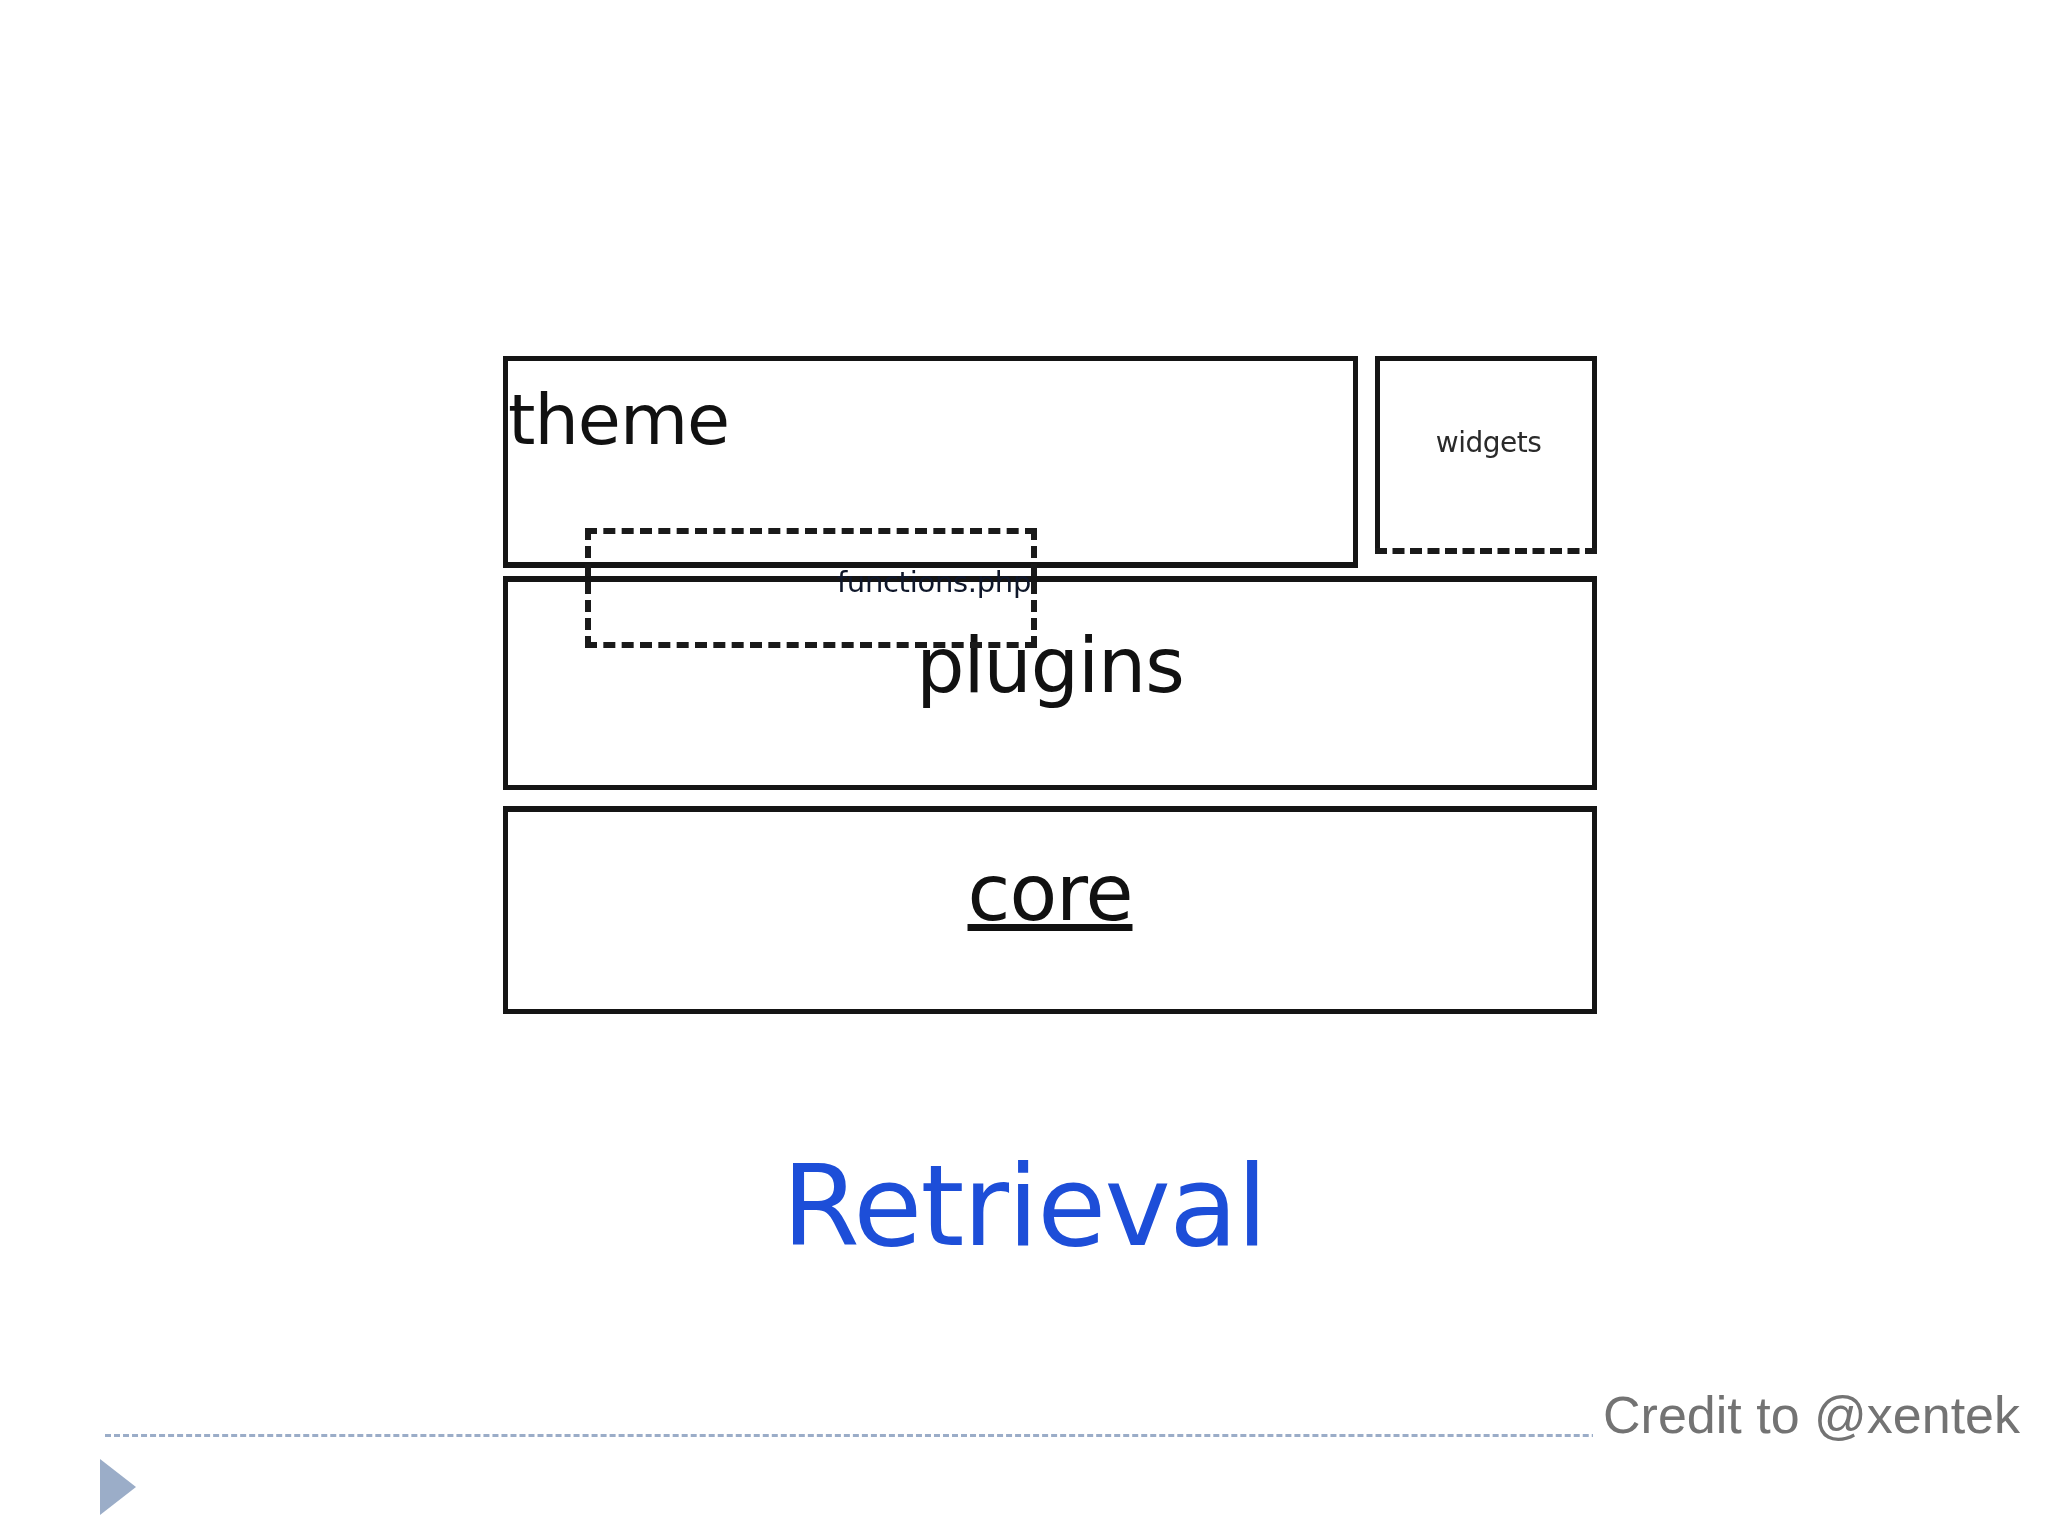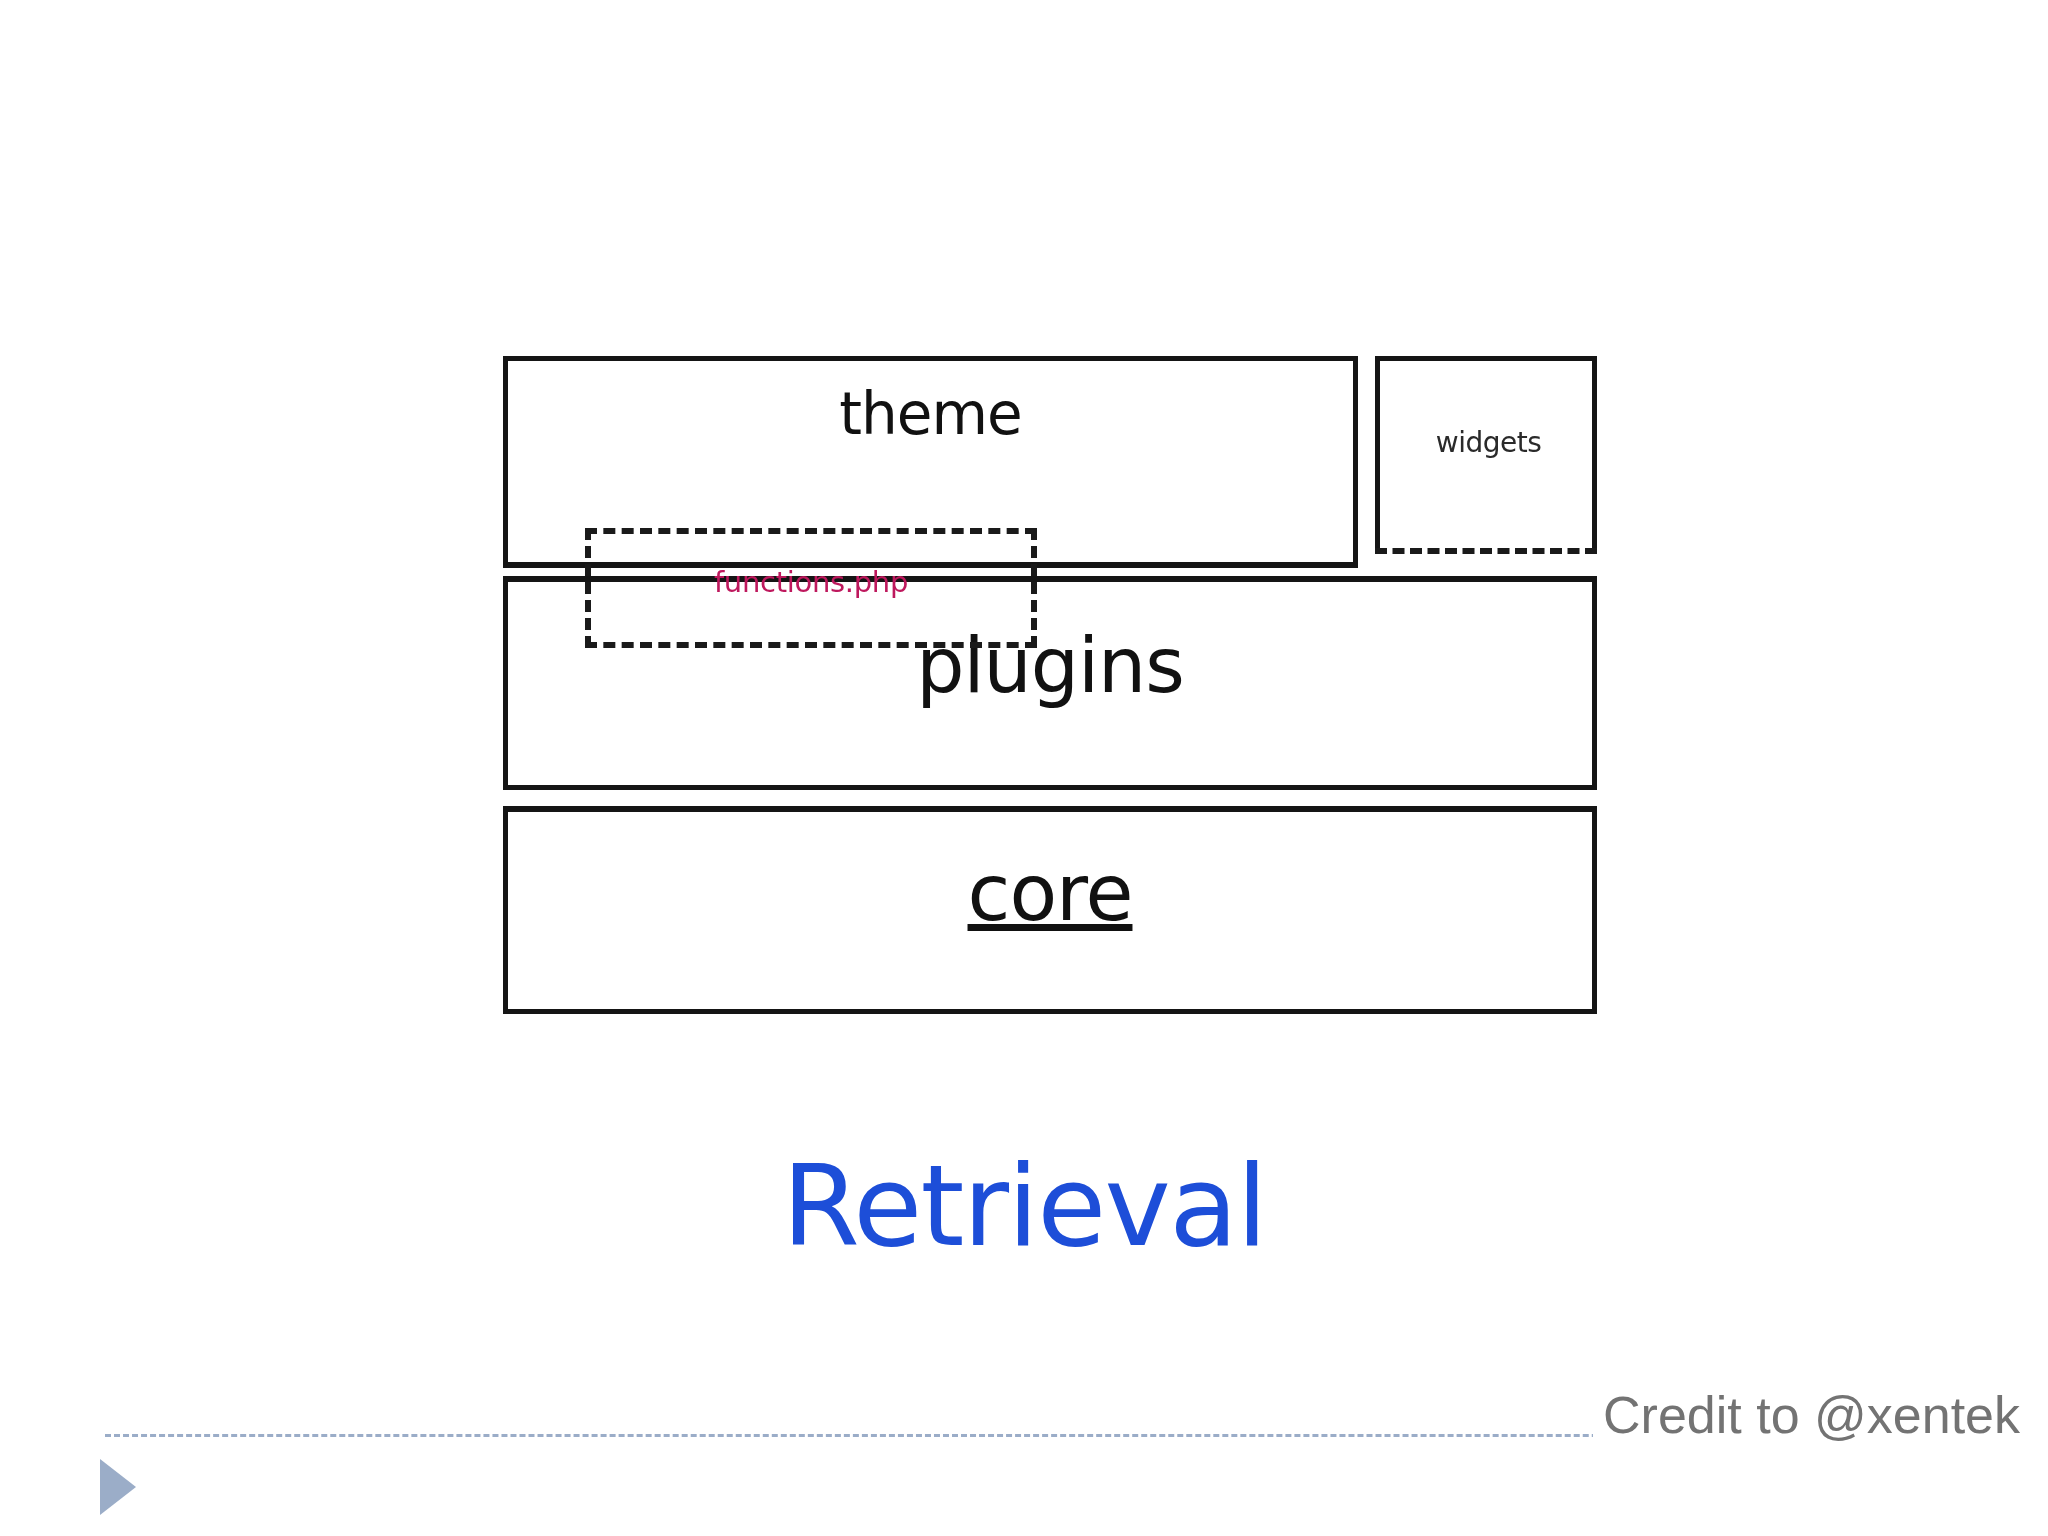--- a/index.html
+++ b/index.html
@@ -46,22 +46,22 @@
     height: 212px;
     border: 5px solid #151515;
     border-bottom-width: 6px;
     z-index: 3;
   }
   #theme-label {
     position: absolute;
     left: 0;
     right: 0;
     top: 24px;
-    text-align: center;
-    font-size: 58px;
+    text-align: left;
+    font-size: 70px;
     line-height: 1;
     color: #111111;
     font-family: "DejaVu Sans", sans-serif;
     font-weight: 400;
     letter-spacing: -1px;
   }
 
   
   #widgets-box {
     left: 880px;
@@ -126,24 +126,24 @@
     height: 120px;
     border: 6px dashed #1a1a1a;
     background: transparent;
     z-index: 6;
   }
   #functions-label {
     position: absolute;
     left: 0;
     right: 0;
     top: 34px;
-    text-align: center;
+    text-align: right;
     font-size: 29px;
     line-height: 1;
-    color: #be185d;
+    color: #0f172a;
     font-family: "DejaVu Sans", sans-serif;
     letter-spacing: -0.3px;
   }
 
   
   #core-box {
     left: 8px;
     top: 458px;
     width: 1094px;
     height: 208px;

